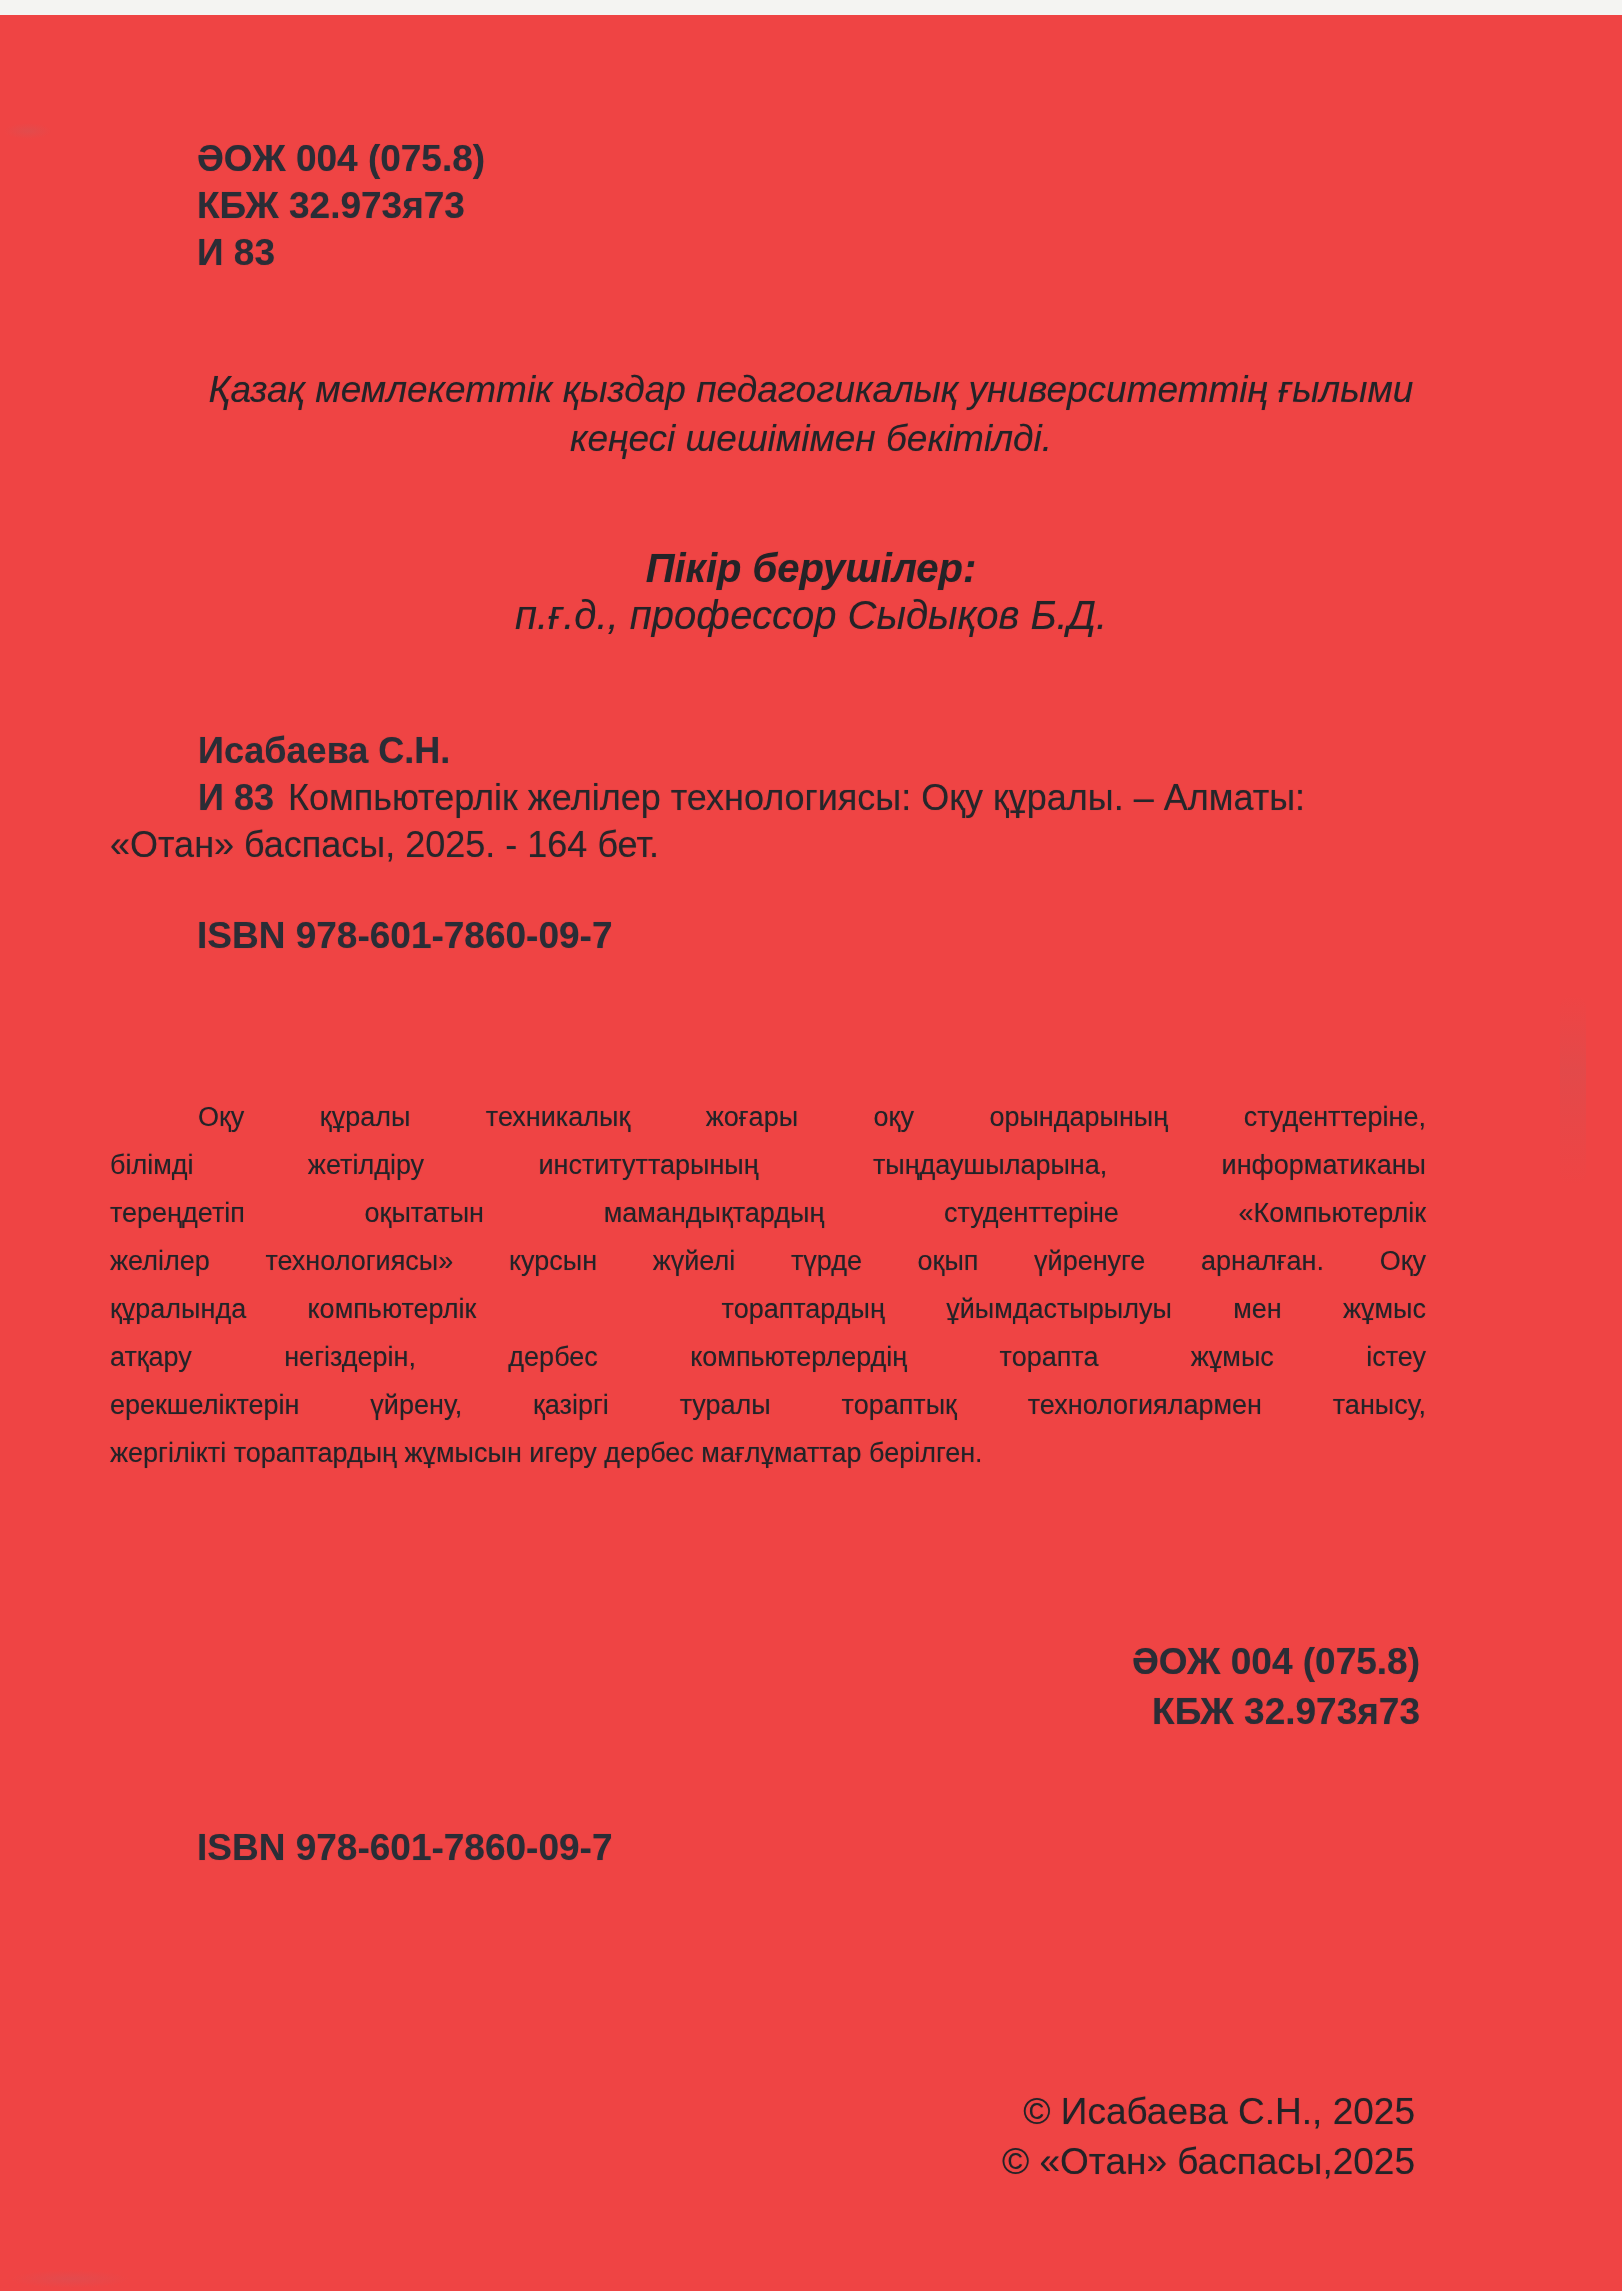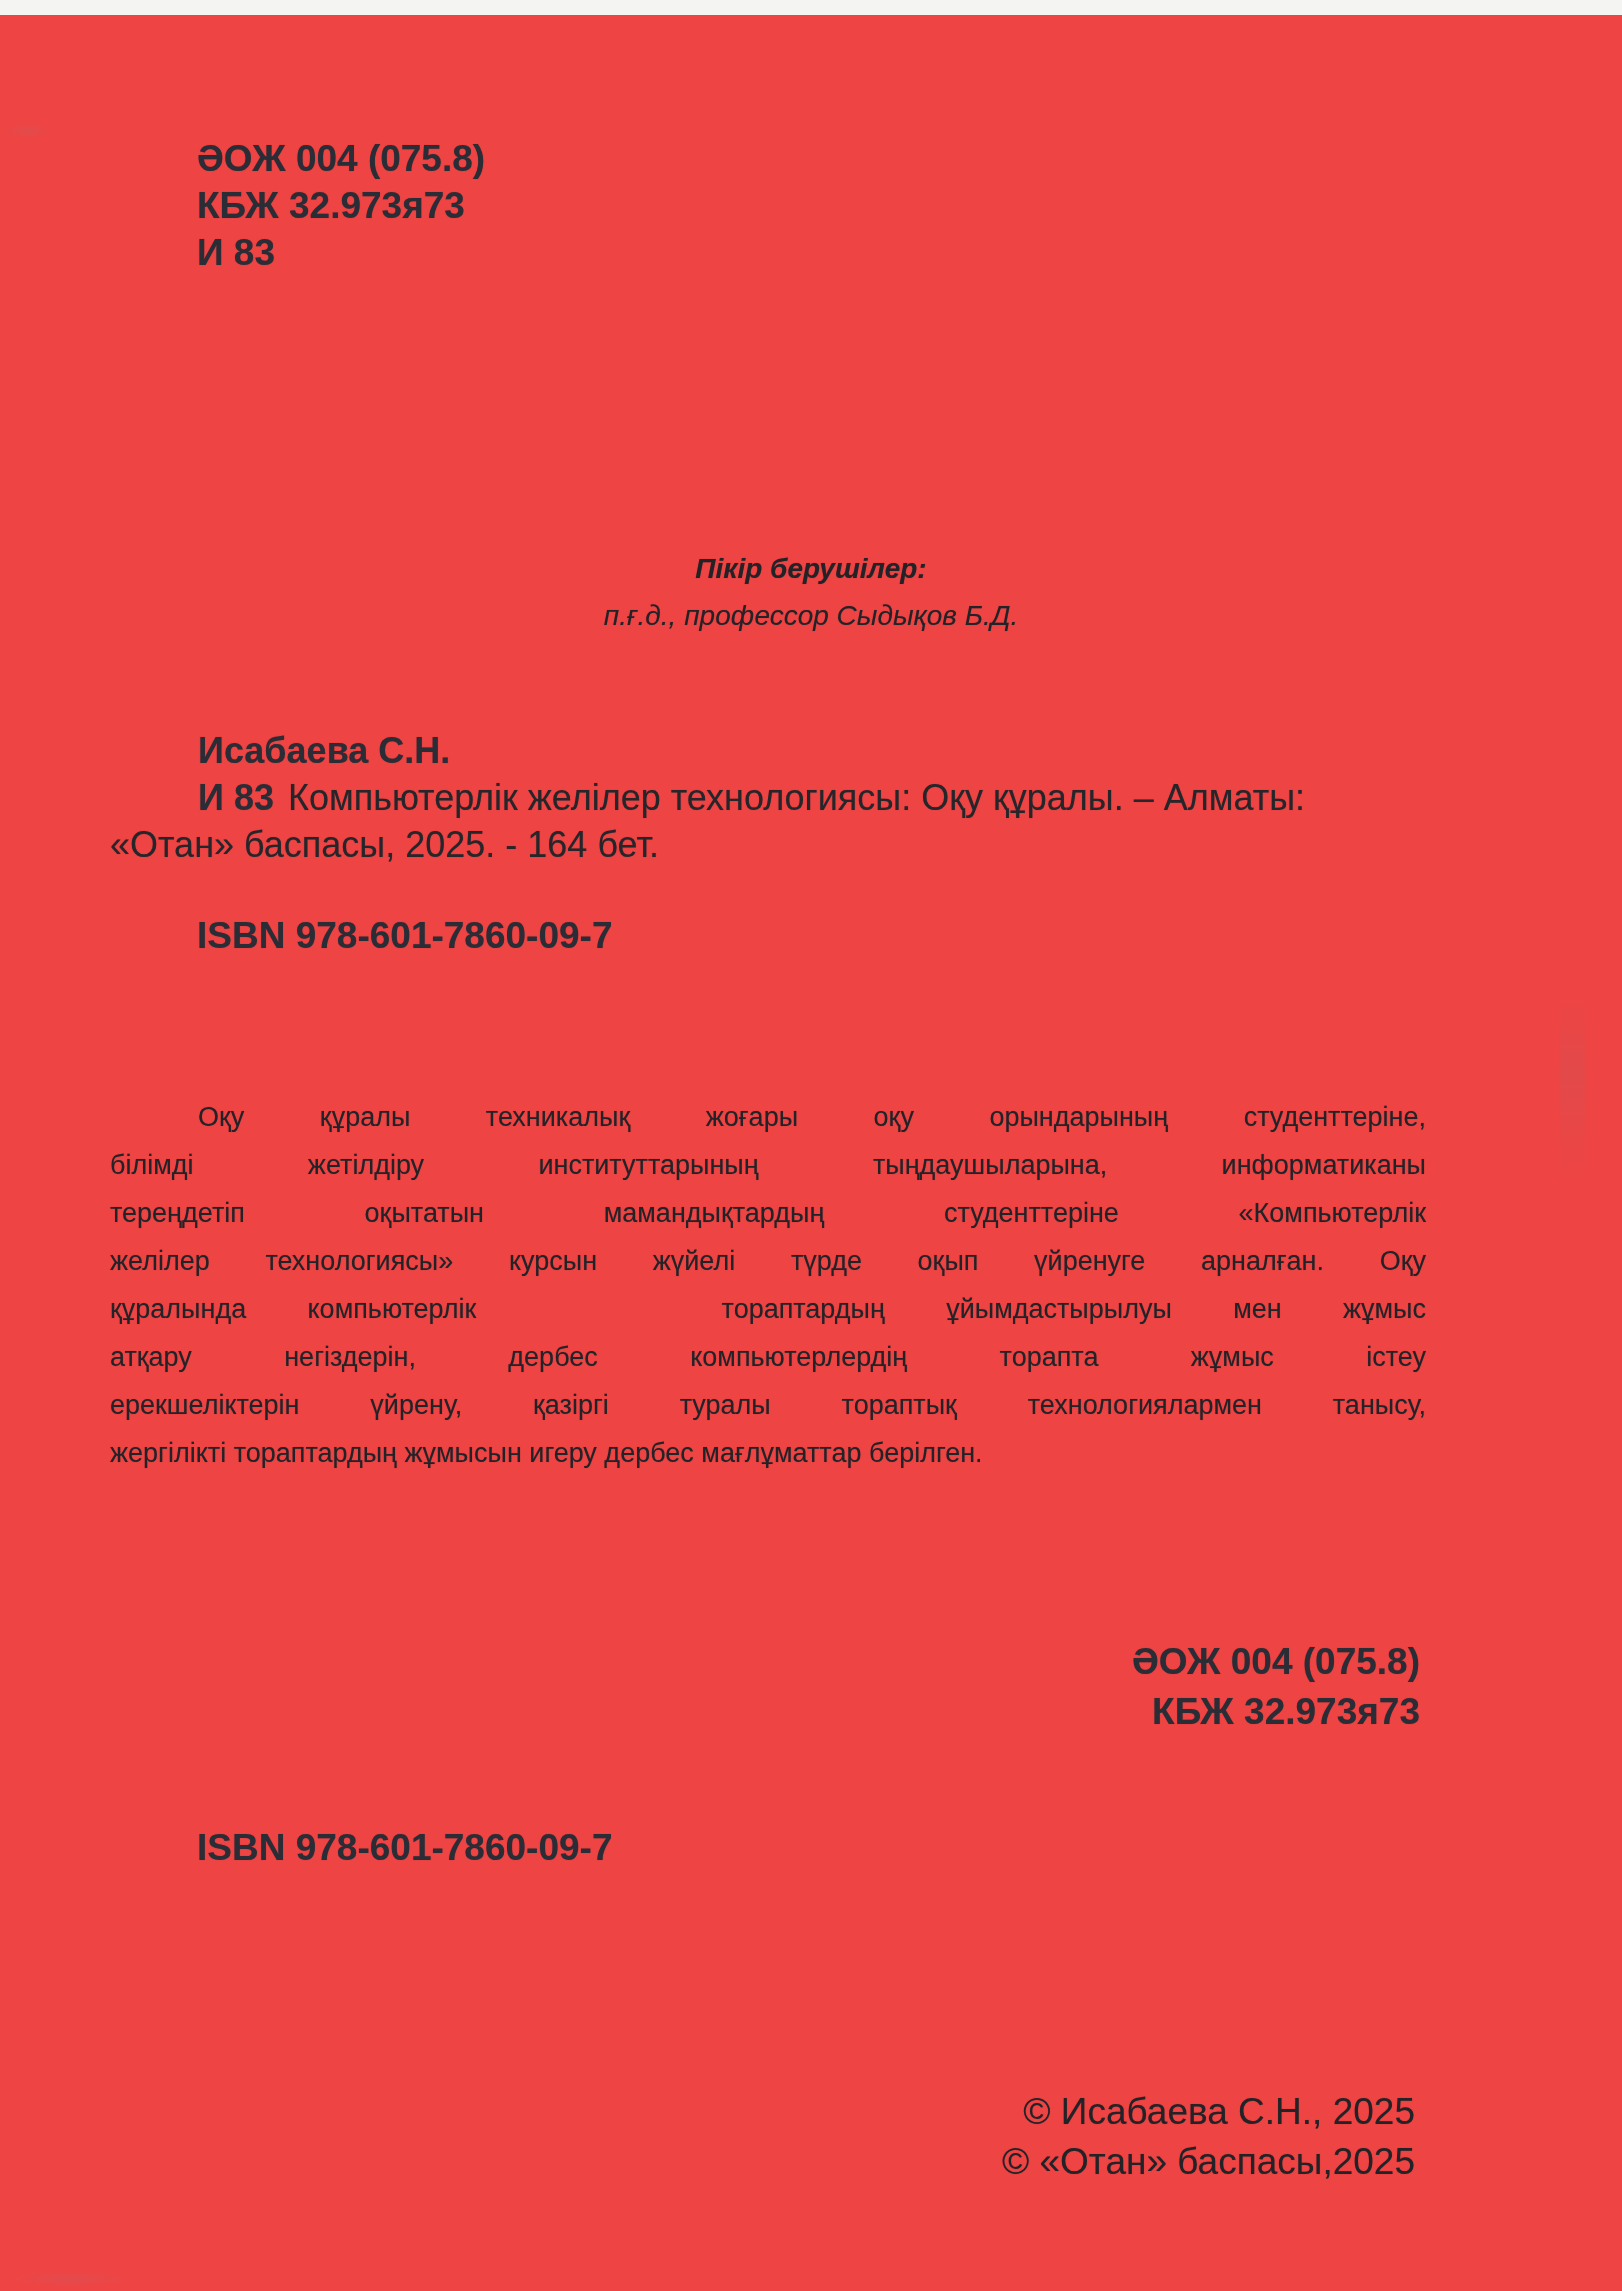--- a/index.html
+++ b/index.html
@@ -34,21 +34,21 @@
     top: 350px; left: 96px; width: 1430px;
     font-size: 37px; font-style: italic;
     line-height: 49px;
     text-align: center;
     color: #232327;
   }
 
   
   .reviewers {
     top: 530px; left: 96px; width: 1430px;
-    font-size: 28px; font-style: italic;
+    font-size: 40px; font-style: italic;
     line-height: 47px;
     text-align: center;
     color: #232327;
   }
   .reviewers .heading { font-weight: bold; }
 
   
   .biblio {
     top: 712px; left: 110px; width: 1320px;
     font-size: 36px;
@@ -125,20 +125,24 @@
   <div class="artifact smudge-topleft"></div>
   <div class="artifact streak-right"></div>
   <div class="artifact smudge-bottomleft"></div>
 
   <div class="blk codes-top softink">
     <div>ӘОЖ 004 (075.8)</div>
     <div>КБЖ 32.973я73</div>
     <div>И 83</div>
   </div>
 
+  <div class="blk approval softink">
+    <div>Қазақ мемлекеттік қыздар педагогикалық университеттің ғылыми</div>
+    <div>кеңесі шешімімен бекітілді.</div>
+  </div>
 
   <div class="blk reviewers softink">
     <div class="heading">Пікір берушілер:</div>
     <div>п.ғ.д., профессор Сыдықов Б.Д.</div>
   </div>
 
   <div class="blk biblio softink">
     <div class="indent author">Исабаева С.Н.</div>
     <div class="indent">
       <span class="code">И 83</span><span>Компьютерлік желілер технологиясы: Оқу құралы. – Алматы:</span>

